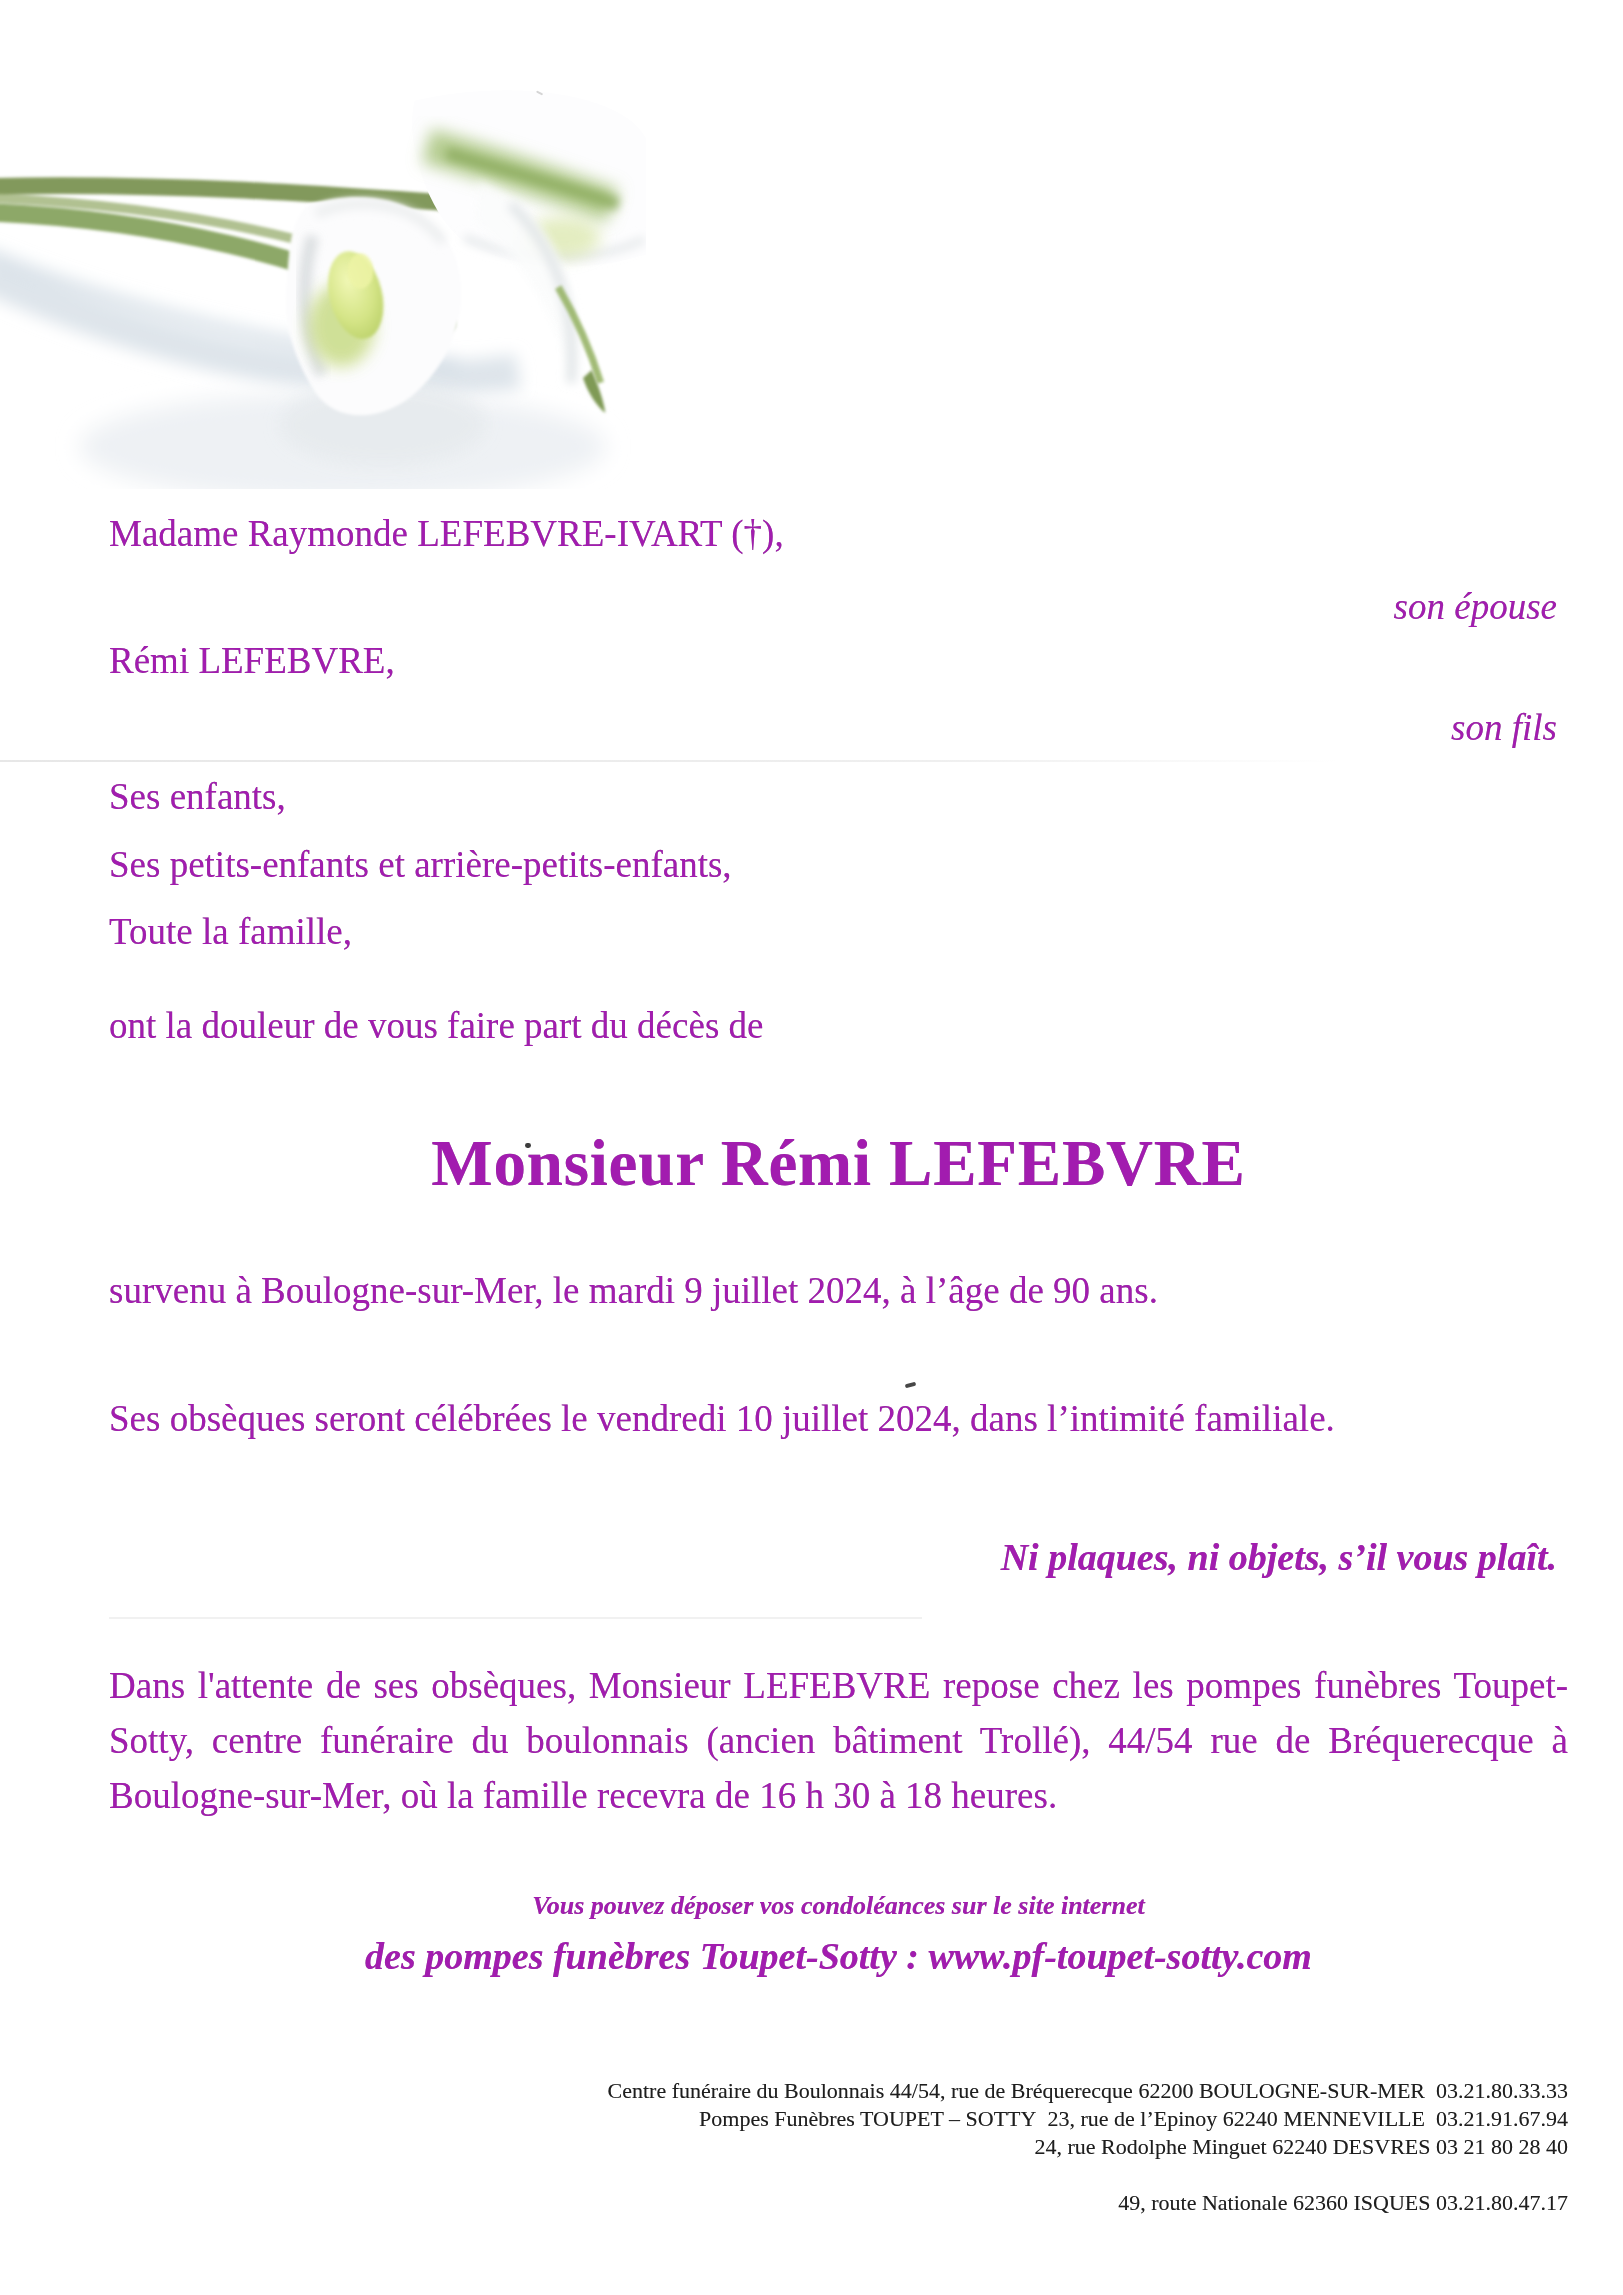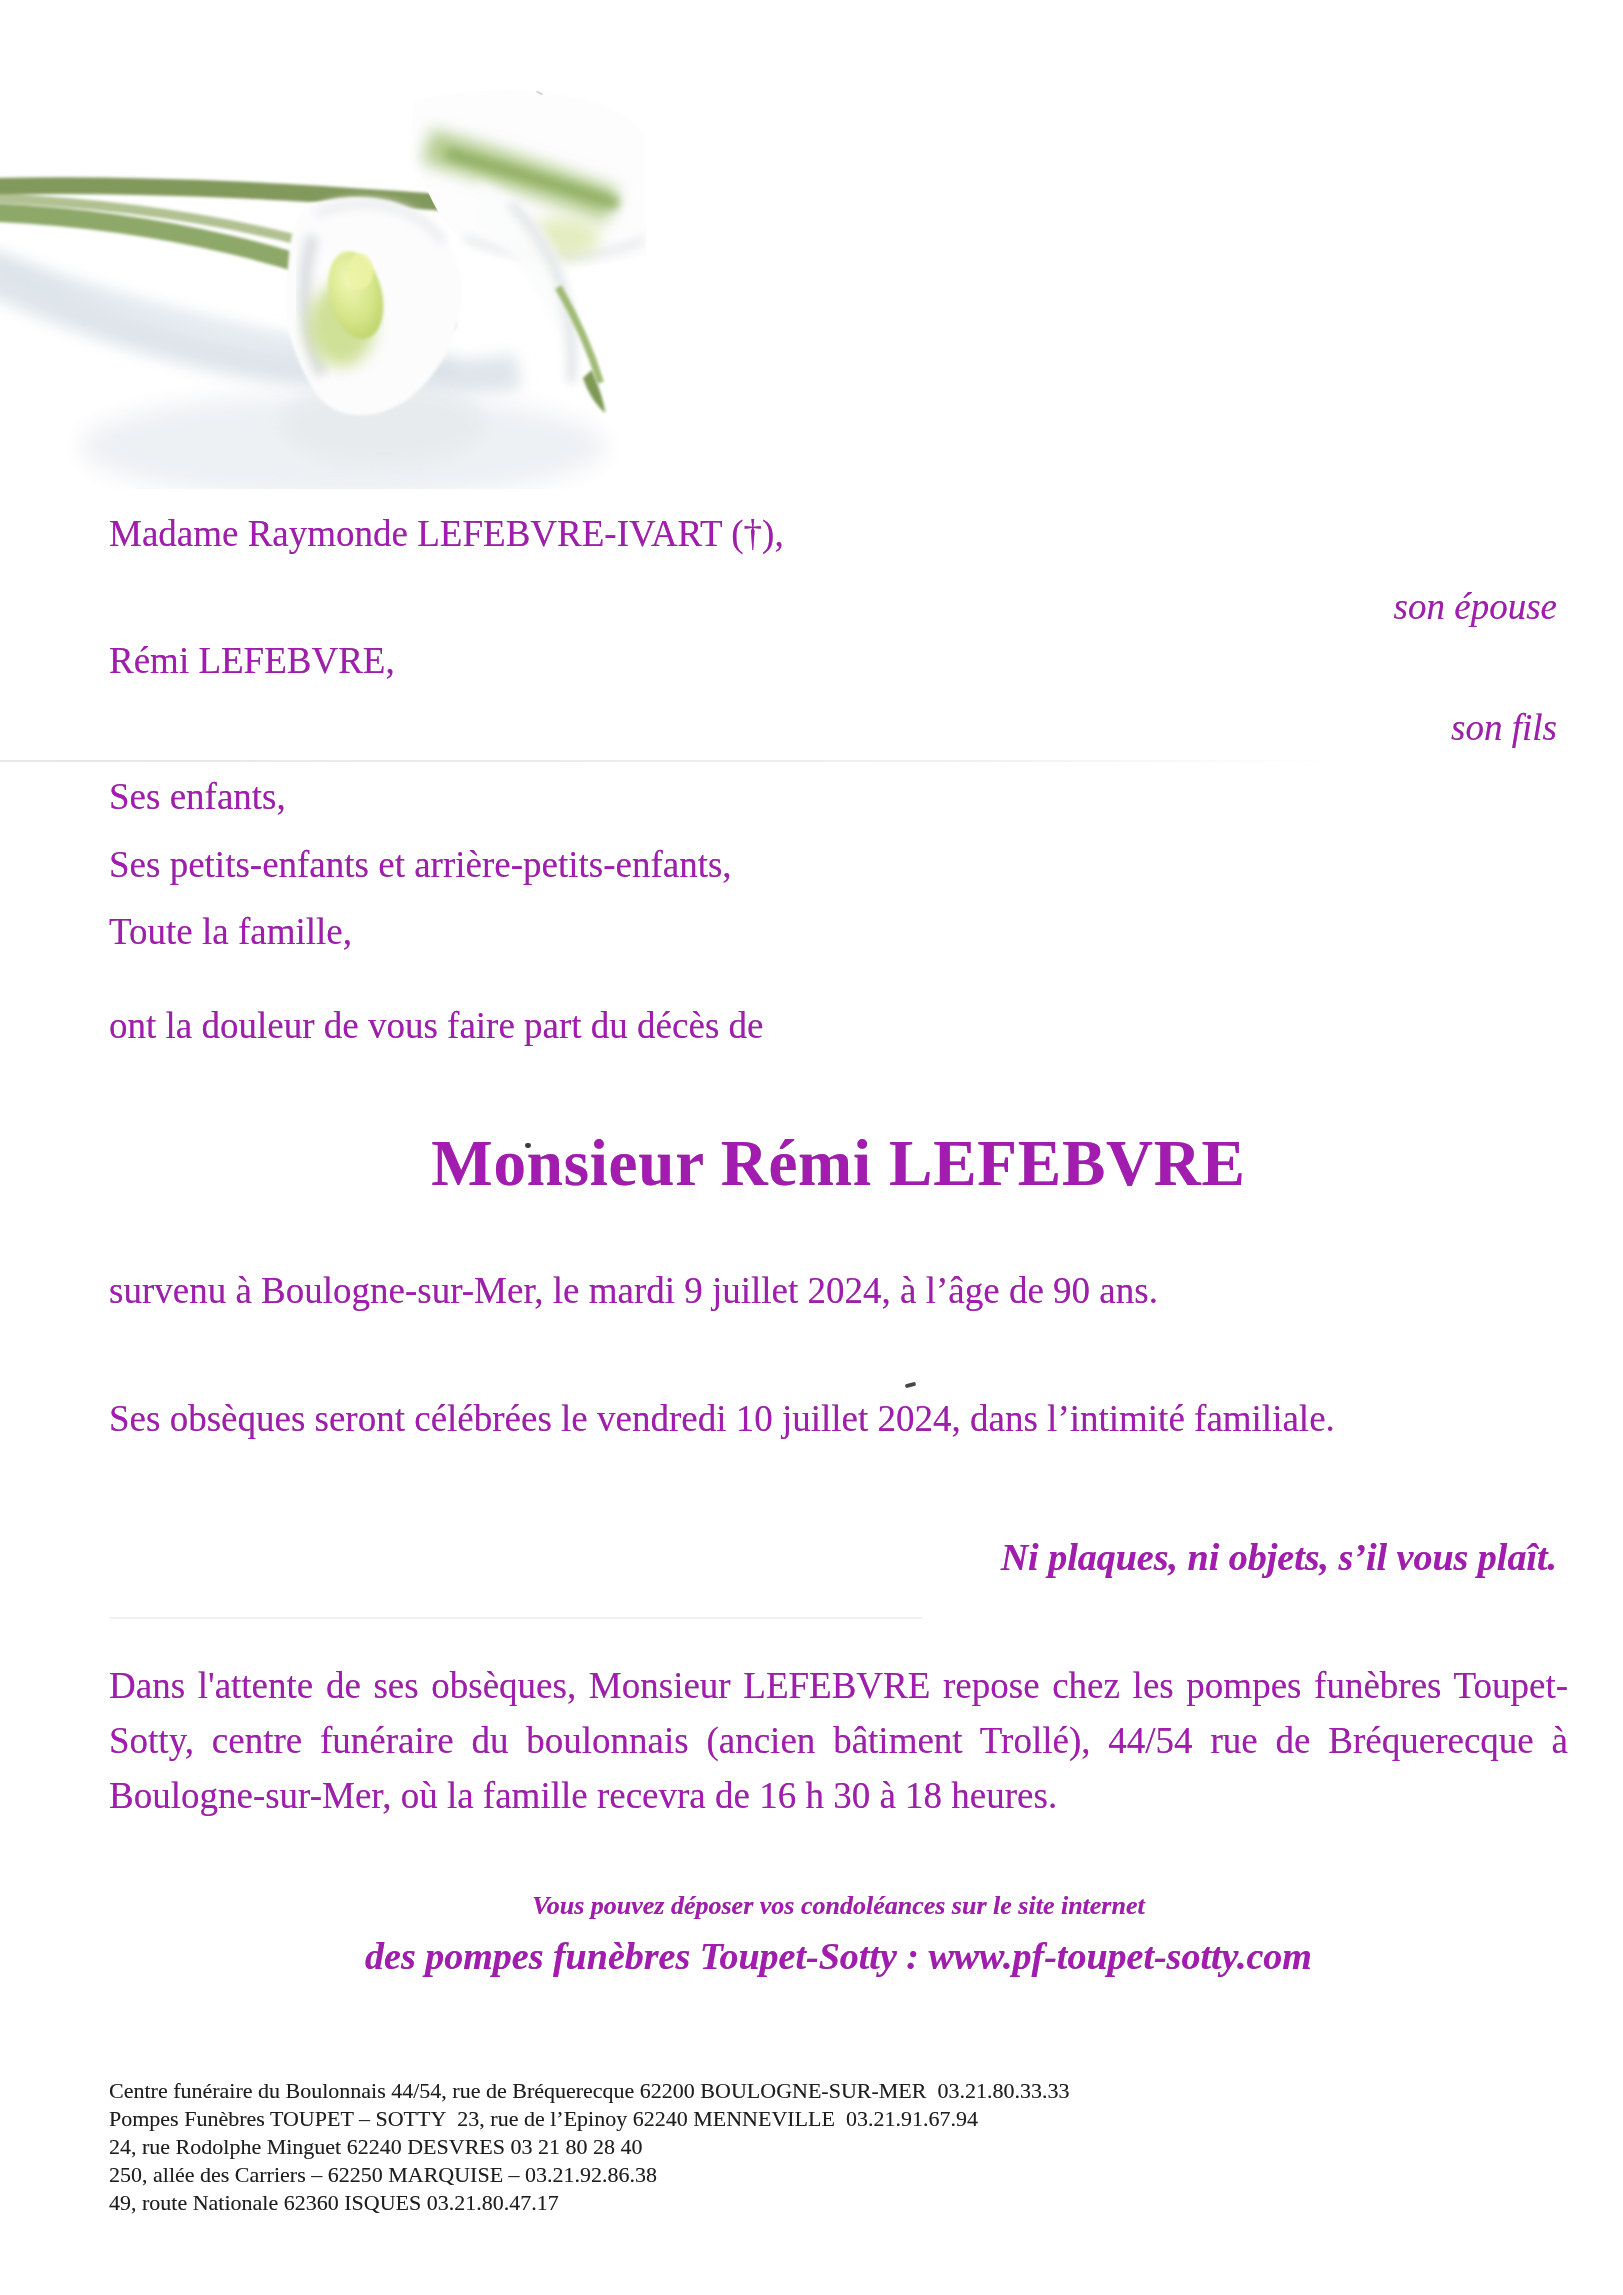--- a/index.html
+++ b/index.html
@@ -26,21 +26,21 @@
   .wide { left:109px; width:1459px; white-space:nowrap; }
   .center { text-align:center; }
   .jline { text-align:justify; text-align-last:justify; text-justify:inter-word; }
   .title {
     font-size:65px; font-weight:bold;
     letter-spacing:0.8px;
   }
   .footer-line {
     position:absolute;
     left:109px; width:1459px;
-    text-align:left;
+    text-align:right;
     font-size:22px; line-height:1;
     white-space:nowrap;
     text-shadow:0 0 0.4px rgba(30,30,30,0.4);
   }
   .artifact { position:absolute; }
   .photo { position:absolute; left:0; top:86px; width:646px; height:403px; }
 </style>
 </head>
 <body>
 
@@ -131,17 +131,16 @@
   <div class="t wide jline" style="top:1667px">Dans l'attente de ses obsèques, Monsieur LEFEBVRE repose chez les pompes funèbres Toupet-</div>
   <div class="t wide jline" style="top:1722px">Sotty, centre funéraire du boulonnais (ancien bâtiment Trollé), 44/54 rue de Bréquerecque à</div>
   <div class="t wide" style="top:1777px">Boulogne-sur-Mer, où la famille recevra de 16 h 30 à 18 heures.</div>
 
   <div class="t b it wide center" style="top:1893px; font-size:26px">Vous pouvez déposer vos condoléances sur le site internet</div>
   <div class="t b it wide center" style="top:1937px; font-size:38px">des pompes funèbres Toupet-Sotty : www.pf-toupet-sotty.com</div>
 
   <div class="footer-line" style="top:2080px">Centre funéraire du Boulonnais 44/54, rue de Bréquerecque 62200 BOULOGNE-SUR-MER&nbsp; 03.21.80.33.33</div>
   <div class="footer-line" style="top:2108px">Pompes Funèbres TOUPET – SOTTY&nbsp; 23, rue de l’Epinoy 62240 MENNEVILLE&nbsp; 03.21.91.67.94</div>
   <div class="footer-line" style="top:2136px">24, rue Rodolphe Minguet 62240 DESVRES 03 21 80 28 40</div>
-  <div class="footer-line" style="top:2164px">250, allée des Carriers – 62250 MARQUISE – 03.21.92.86.38</div>
   <div class="footer-line" style="top:2192px">49, route Nationale 62360 ISQUES 03.21.80.47.17</div>
 
 </div>
 
 
 </body></html>

